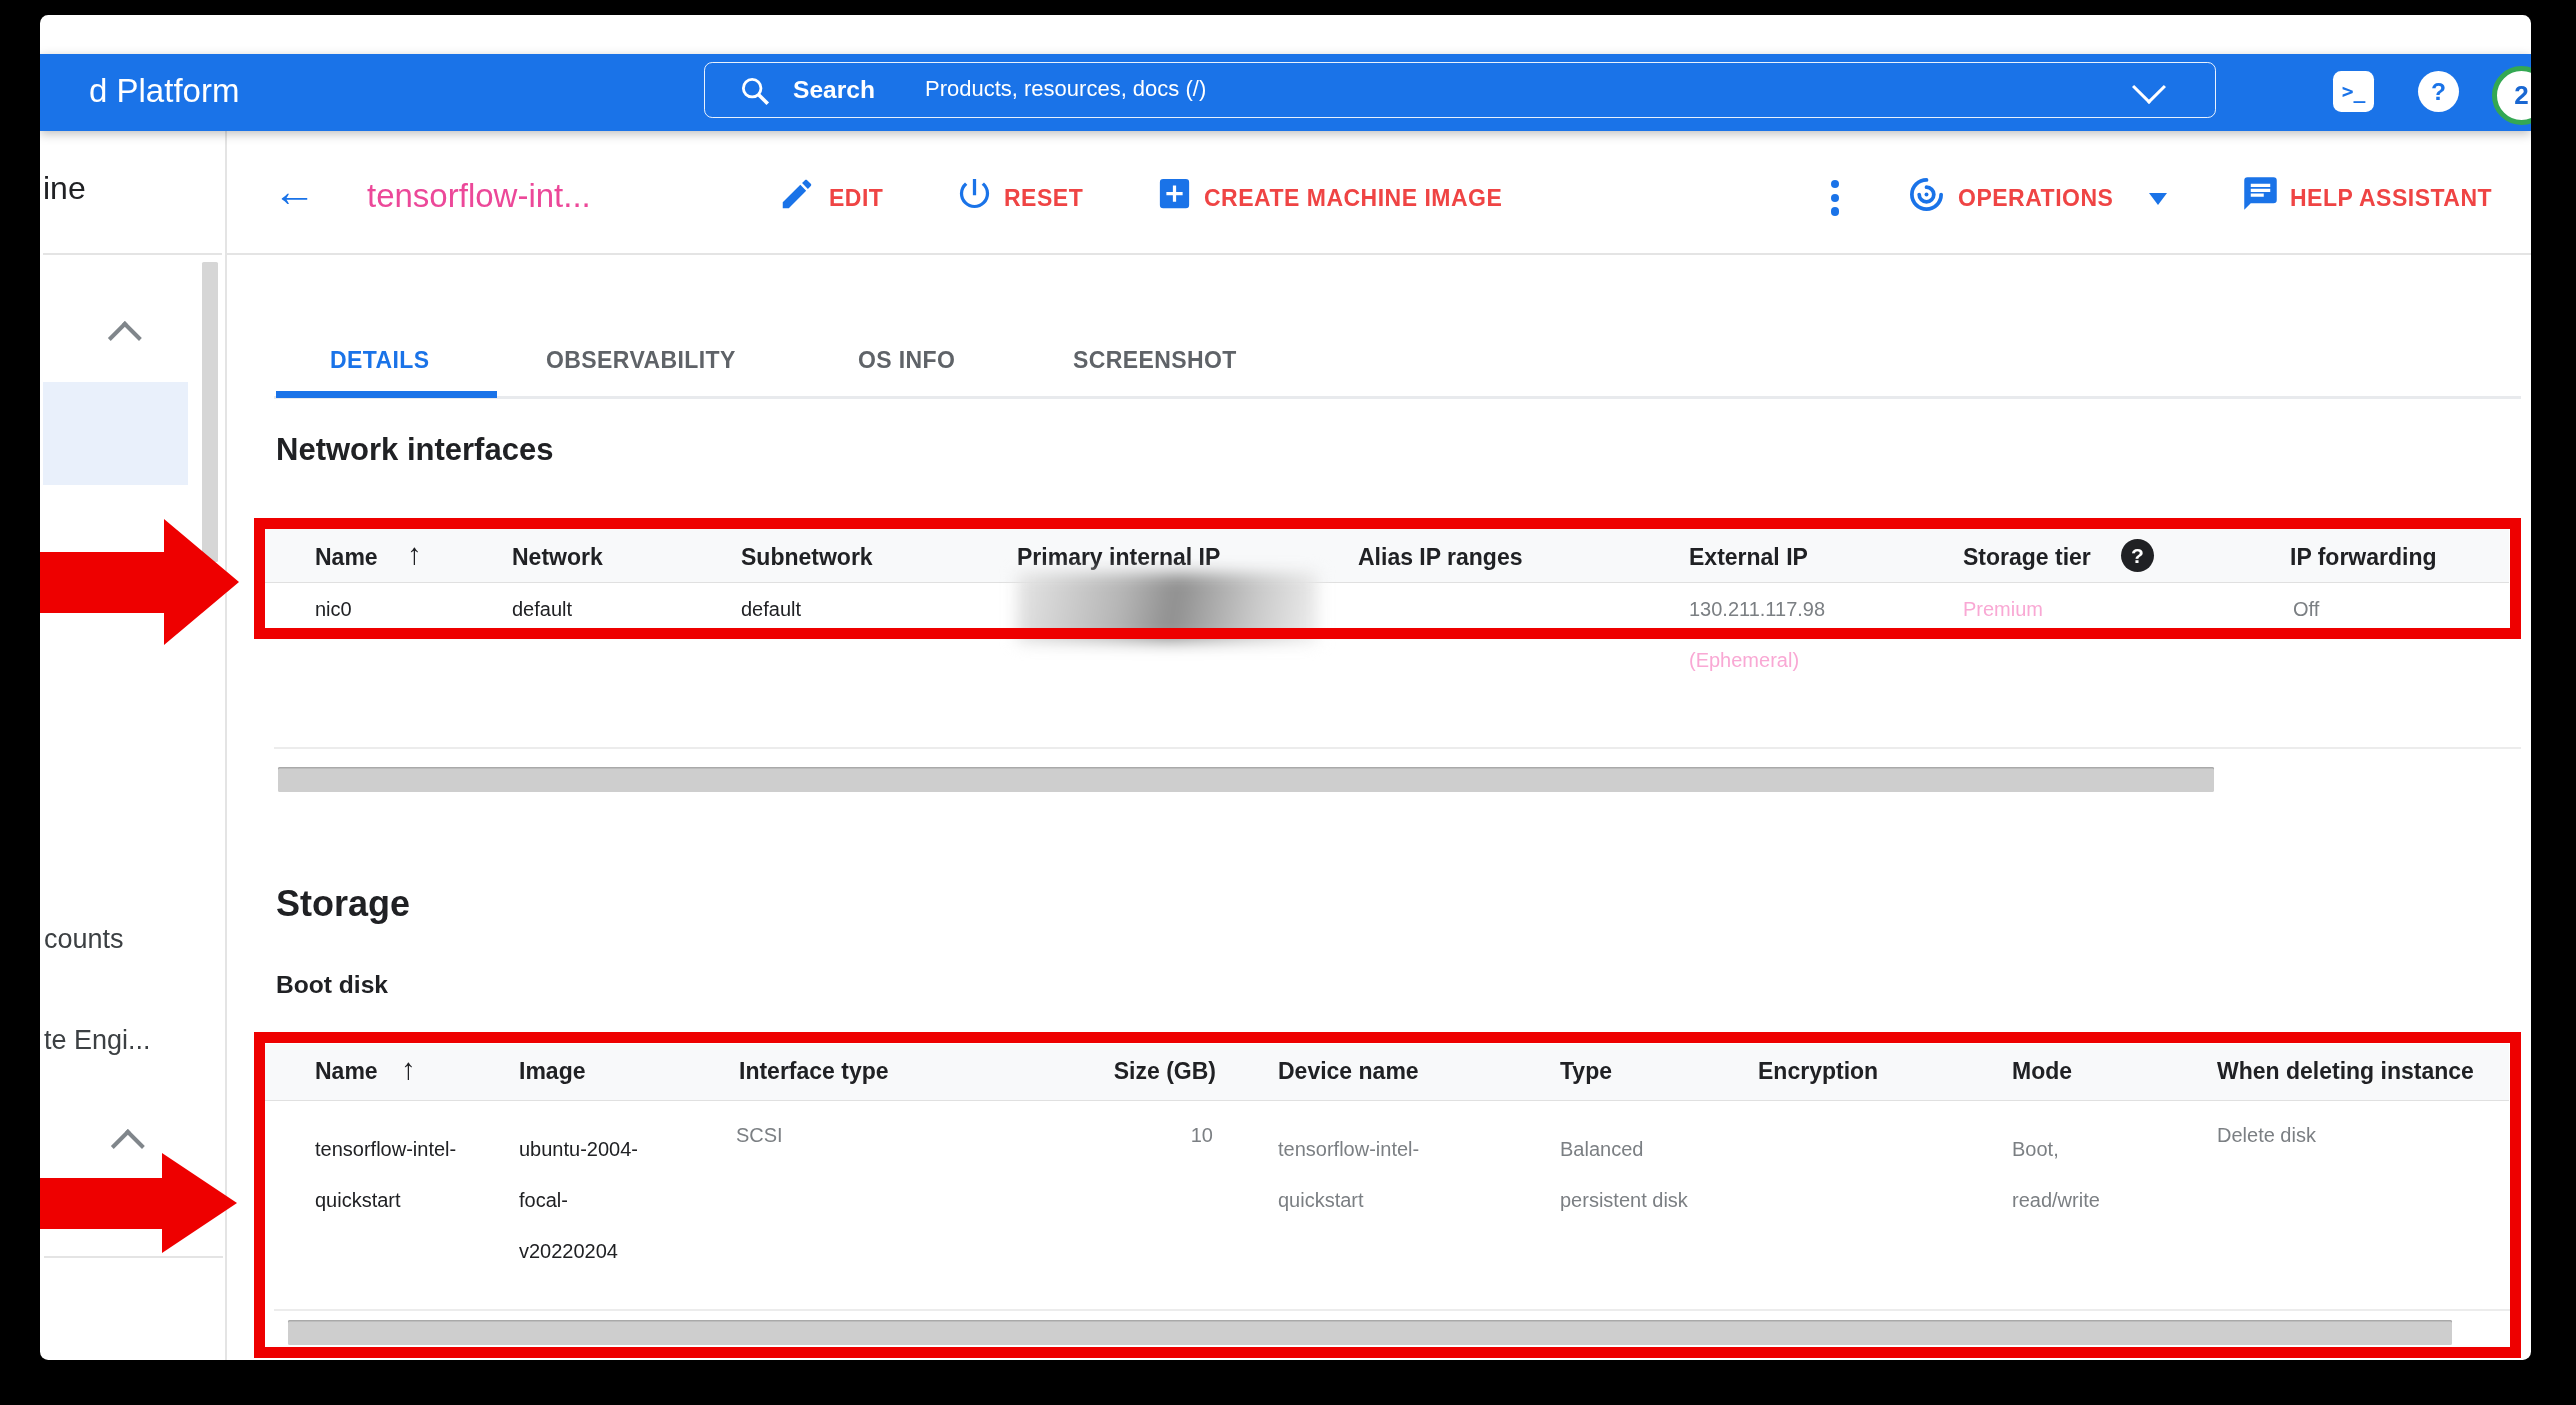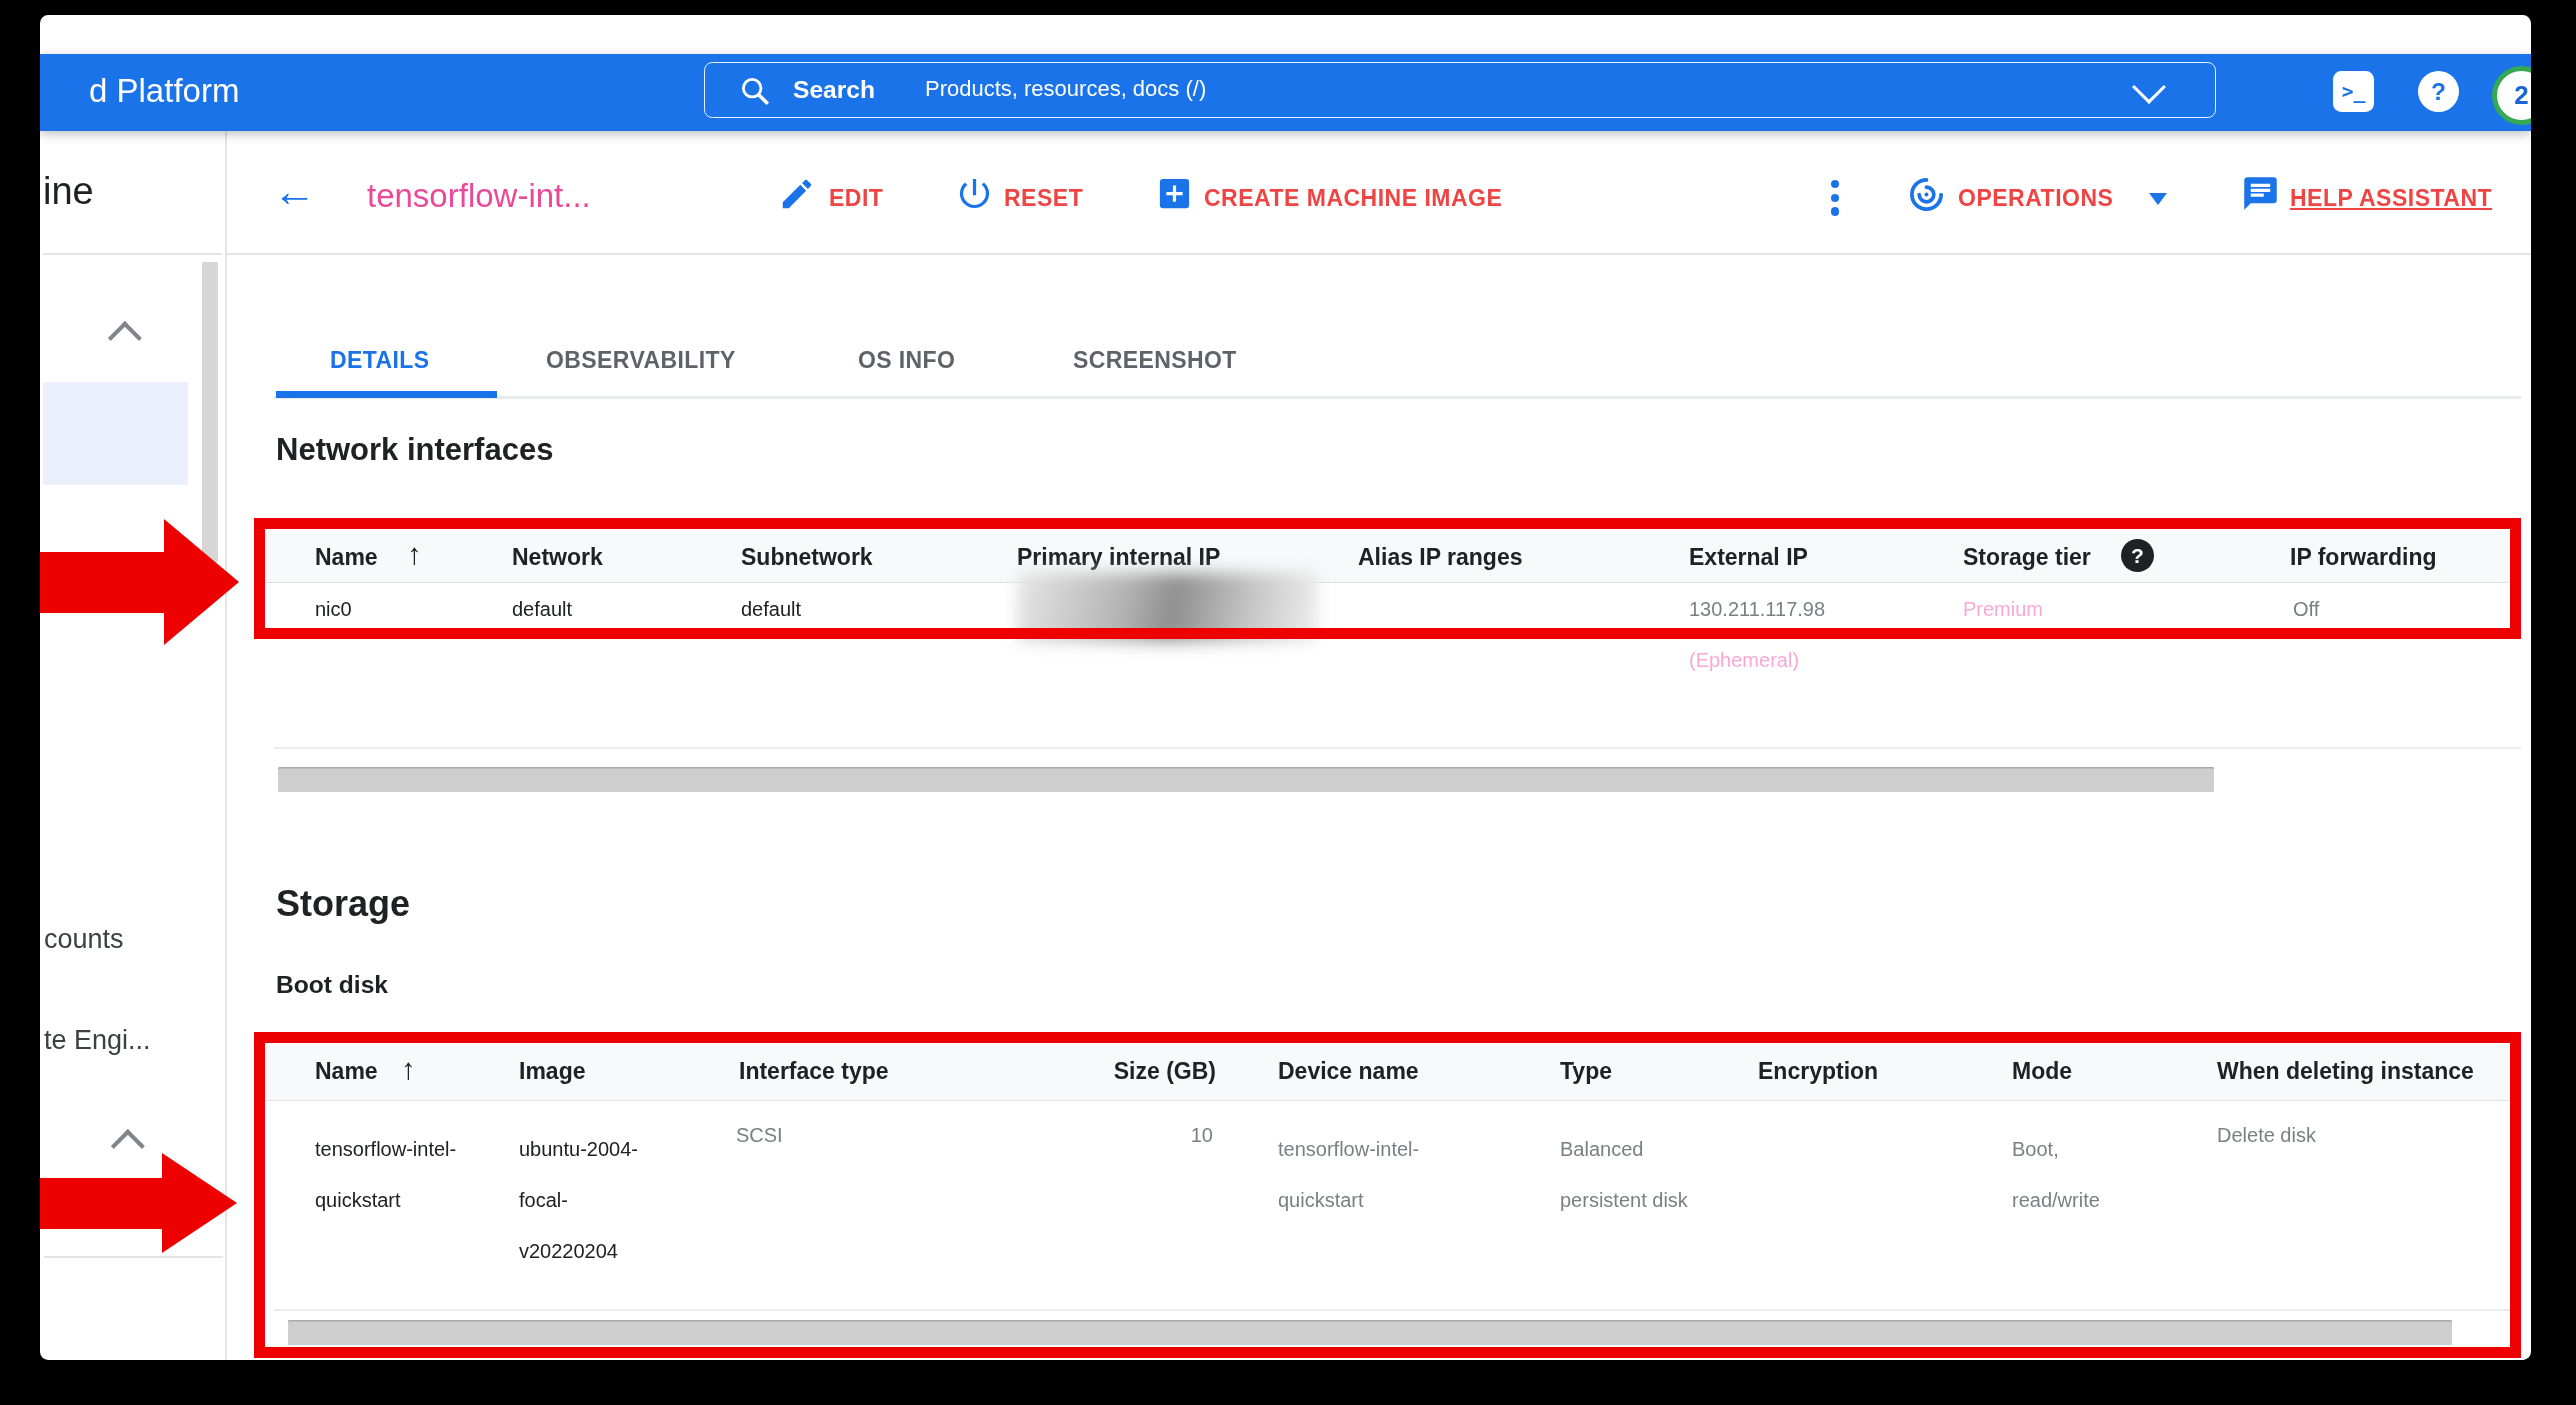--- a/index.html
+++ b/index.html
@@ -66,21 +66,21 @@
 
     <div class="circle-icon" style="left:2378px;top:17px;width:41px;height:41px;">
       <span style="color:#1a73e8;font-weight:700;font-size:24.6px;">?</span>
     </div>
 
     <div class="abs" style="left:2452px;top:11.5px;width:49px;height:49px;border-radius:50%;border:5.7px solid #34a853;background:#fff;display:flex;align-items:center;justify-content:center;box-sizing:content-box;">
       <span style="color:#1967d2;font-weight:700;font-size:26px;">2</span>
     </div>
   </div>
 
-  <div class="t" style="left:43px;top:170px;font-size:38px;color:#202124;">ine</div>
+  <div class="t" style="left:43px;top:170px;font-size:32px;color:#202124;">ine</div>
   <div class="divider" style="left:43px;top:253px;width:179px;height:1.6px;"></div>
 
   <div class="abs" style="left:113px;top:326px;">
     <span class="chev-up" style="position:static;display:block;"></span>
   </div>
 
   <div class="abs" style="left:43px;top:382px;width:145px;height:103px;background:#e9f0fb;"></div>
 
   <div class="scroll-thumb" style="left:202px;top:262px;width:16.4px;height:300px;background:#d6d6d6;box-shadow:none;"></div>
 
@@ -132,21 +132,21 @@
     </svg>
   </span>
   <div class="t btn-label" style="left:1958px;top:185px;">OPERATIONS</div>
   <span class="abs caret-down" style="left:2149px;top:193px;"></span>
 
   <span class="abs" style="left:2241px;top:174px;">
     <svg width="39" height="39" viewBox="0 0 24 24">
         <path d="M20 2H4a2 2 0 0 0-2 2v18l4-4h14a2 2 0 0 0 2-2V4a2 2 0 0 0-2-2zM6 9h12v2H6V9zm8 5H6v-2h8v2zm4-6H6V6h12v2z" fill="#1a73e8"></path>
       </svg>
   </span>
-  <div class="t btn-label" style="left:2290px;top:185px;text-decoration:underline;">HELP ASSISTANT</div>
+  <div class="t btn-label" style="left:2290px;top:185px;">HELP ASSISTANT</div>
 
   <div class="divider" style="left:227px;top:253px;width:2304px;height:1.6px;"></div>
 
   <div class="t" style="left:330px;top:347px;font-size:23px;font-weight:700;letter-spacing:0.4px;color:#1a73e8;">DETAILS</div>
   <div class="t graytab" style="left:546px;top:347px;font-size:23px;font-weight:700;letter-spacing:0.4px;">OBSERVABILITY</div>
   <div class="t graytab" style="left:858px;top:347px;font-size:23px;font-weight:700;letter-spacing:0.4px;">OS INFO</div>
   <div class="t graytab" style="left:1073px;top:347px;font-size:23px;font-weight:700;letter-spacing:0.4px;">SCREENSHOT</div>
   <div class="divider" style="left:274px;top:396px;width:2247px;height:2.5px;background:#e8eaed;"></div>
   <div class="abs" style="left:276px;top:391px;width:221px;height:7.4px;background:#1a73e8;"></div>
 

